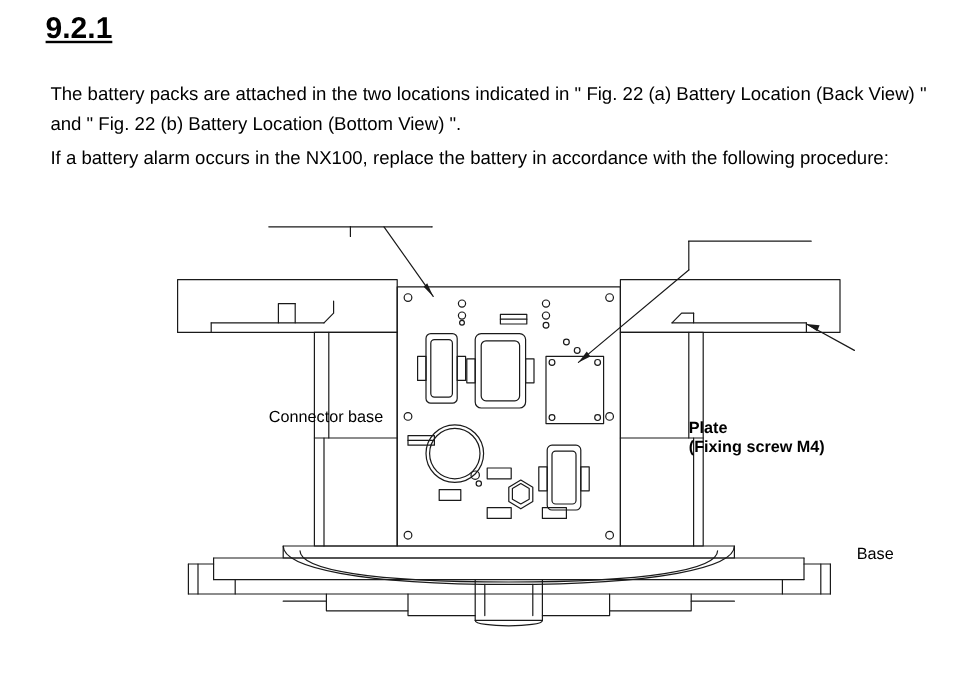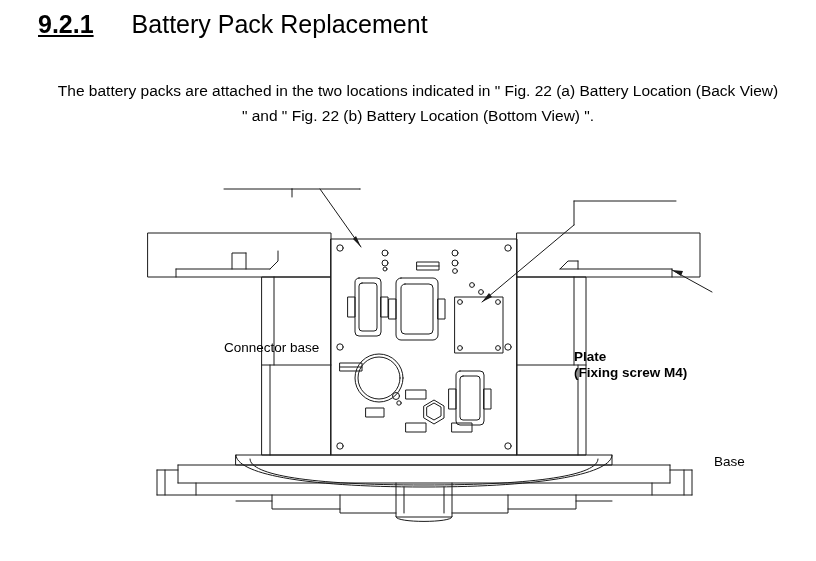--- a/index.html
+++ b/index.html
@@ -44,22 +44,21 @@
   
   .body-text {
     position: absolute;
     left: 38px;
     top: 62px;
     width: 760px;
     font-size: 15.5px;
     line-height: 25px;
   }
   .body-text p {
-    margin: 16px;
-    text-align: center;
+    margin: 4px;
   }
 
   
   .figure {
     position: absolute;
     left: 0;
     top: 165px;
     width: 666px;
     height: 370px;
   }
@@ -78,25 +77,25 @@
   .callout-plate { left: 574px; top: 184px; font-weight: bold; }
   .callout-base { left: 714px; top: 289px; }
 </style>
 </head>
 <body>
 
 <div class="page">
 
   <div class="heading">
     <span class="heading-number">9.2.1</span>
-    <span class="heading-title">Battery Pack Replacement</span>
   </div>
 
   <div class="body-text">
     <p>The battery packs are attached in the two locations indicated in " Fig. 22 (a)  Battery Location (Back View) " and " Fig. 22 (b)  Battery Location (Bottom View) ".</p>
+    <p>If a battery alarm occurs in the NX100, replace the battery in accordance with the following procedure:</p>
   </div>
 
   <div class="figure">
 
     <div class="callout callout-connector-base">Connector base</div>
     <div class="callout callout-plate">Plate
 (Fixing screw M4)</div>
     <div class="callout callout-base">Base</div>
 
     <svg width="816" height="370" viewBox="0 0 816 370">

